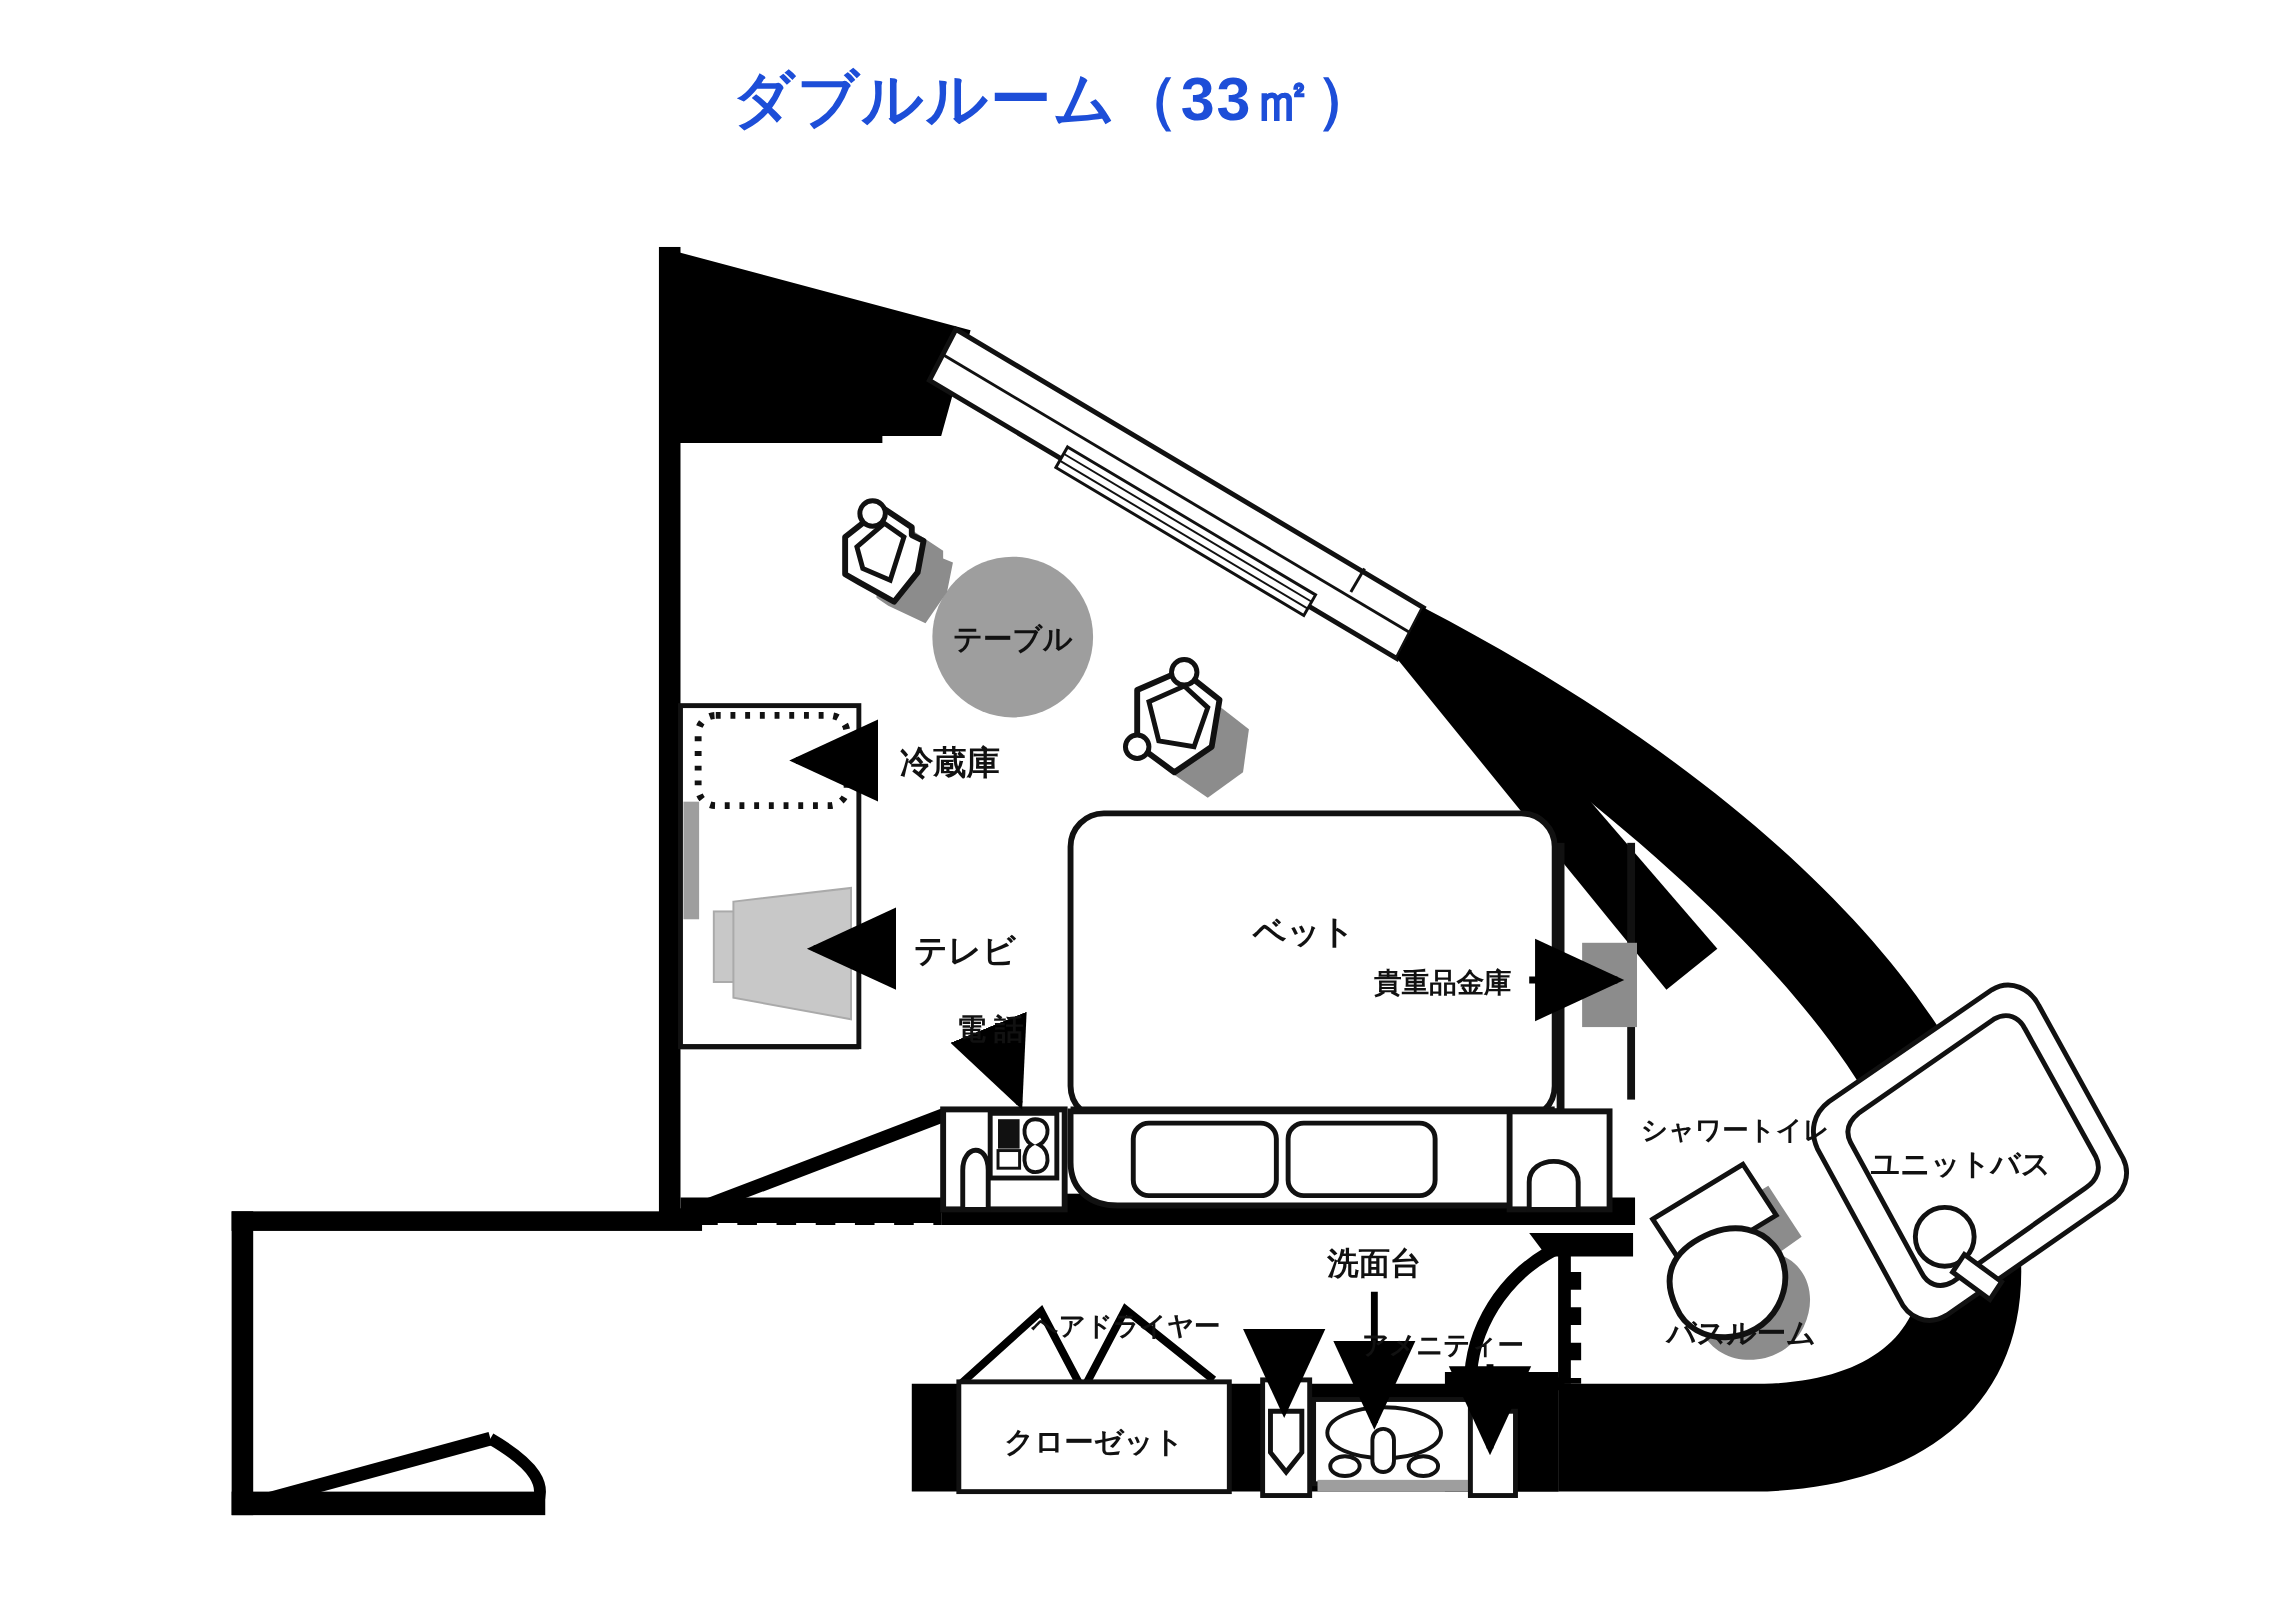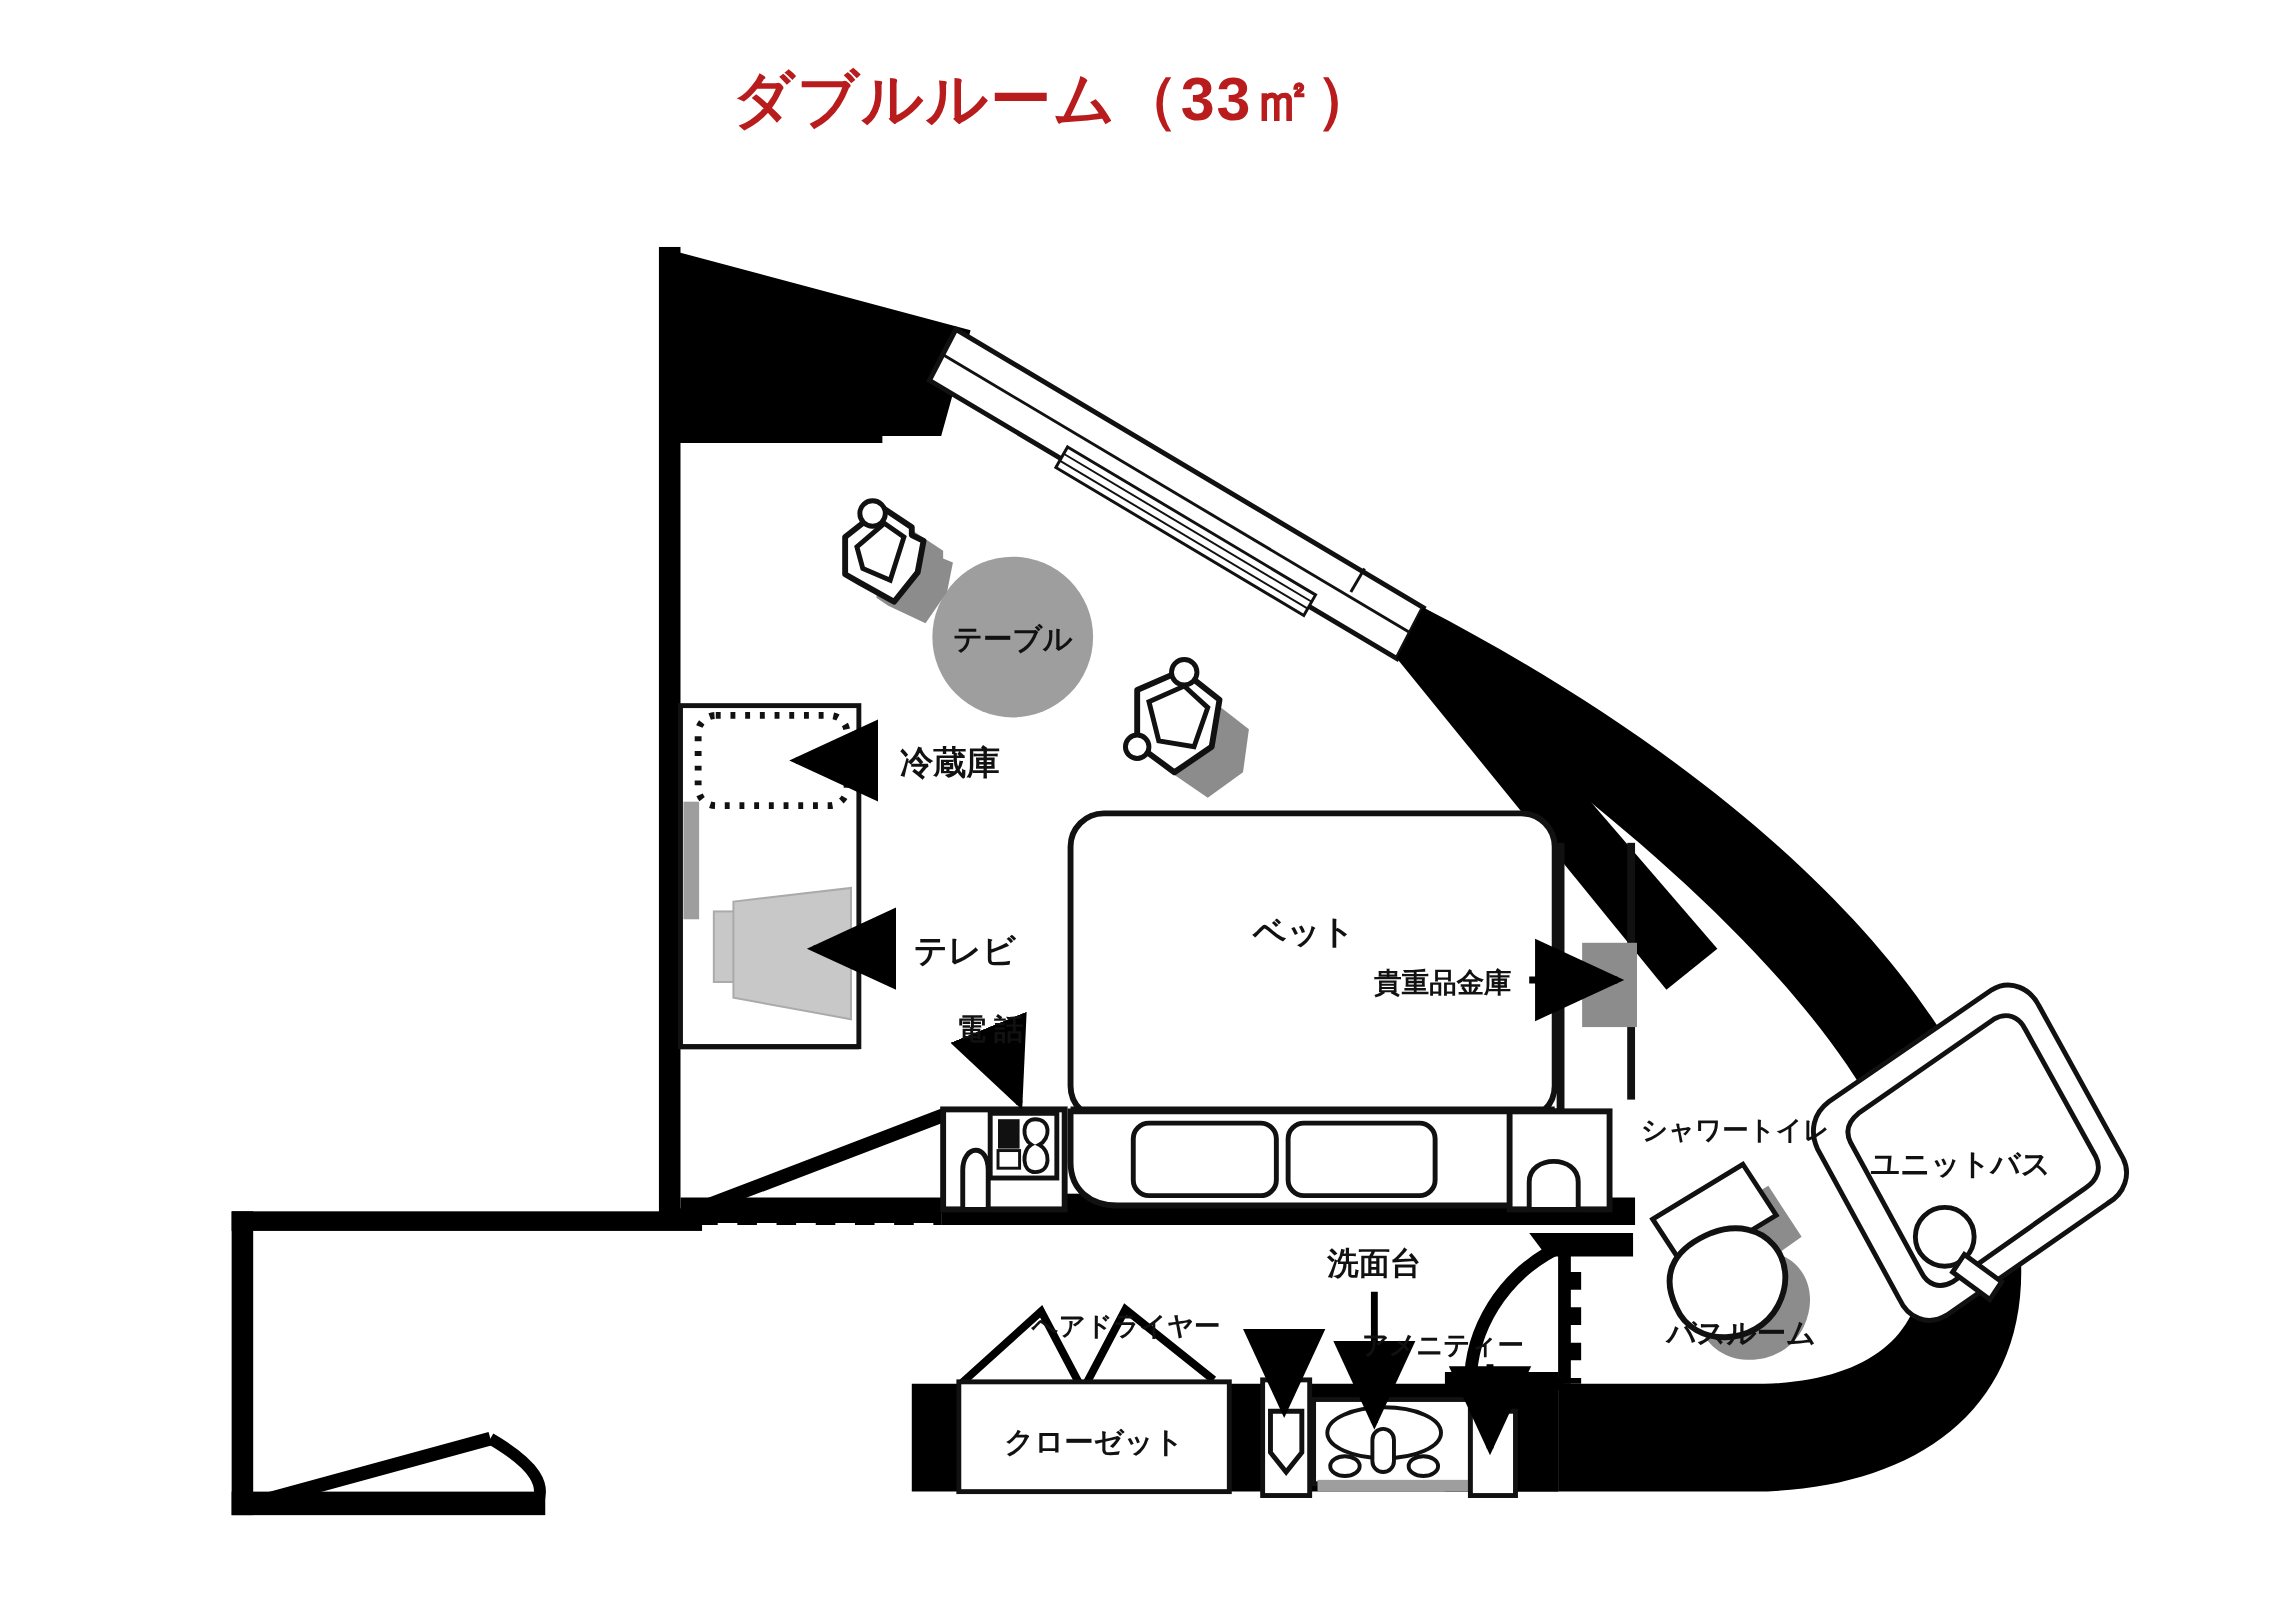--- a/index.html
+++ b/index.html
@@ -22,21 +22,21 @@
   }
   #floorplan-title {
     position: absolute;
     left: 0;
     top: 59px;
     width: 2111px;
     text-align: center;
     font-size: 61px;
     font-weight: 700;
     letter-spacing: 2px;
-    color: #b91c1c;
+    color: #1d4ed8;
     white-space: pre;
   }
   #plan-svg {
     position: absolute;
     left: 0;
     top: 0;
   }
   .lbl {
     font-family: "Liberation Sans", "DejaVu Sans", sans-serif;
     fill: #111111;

